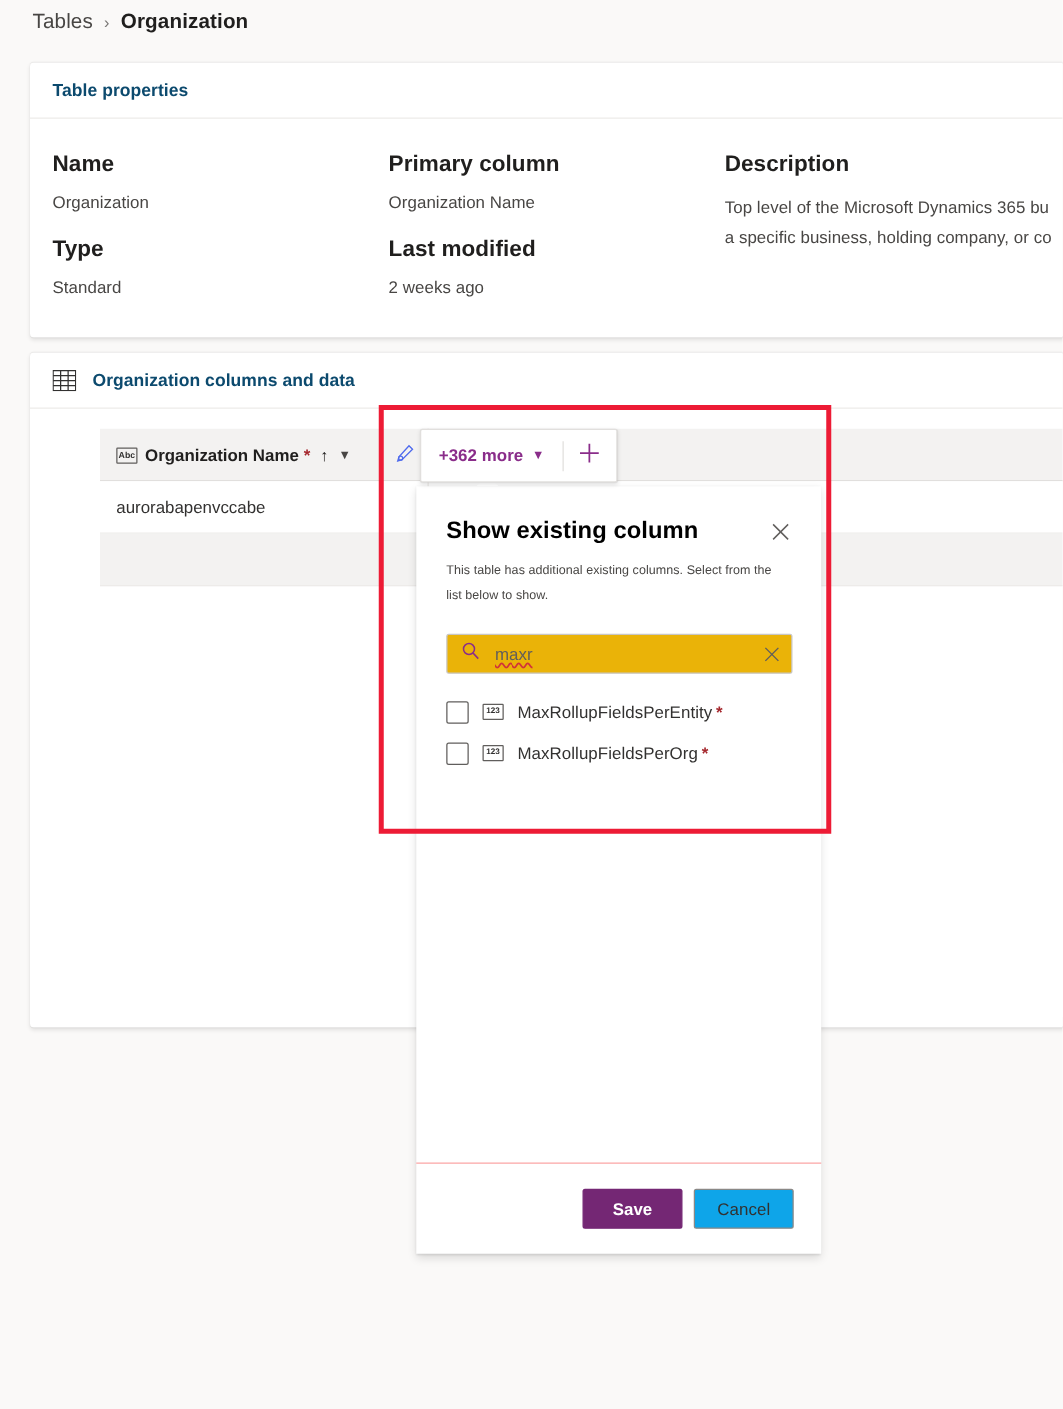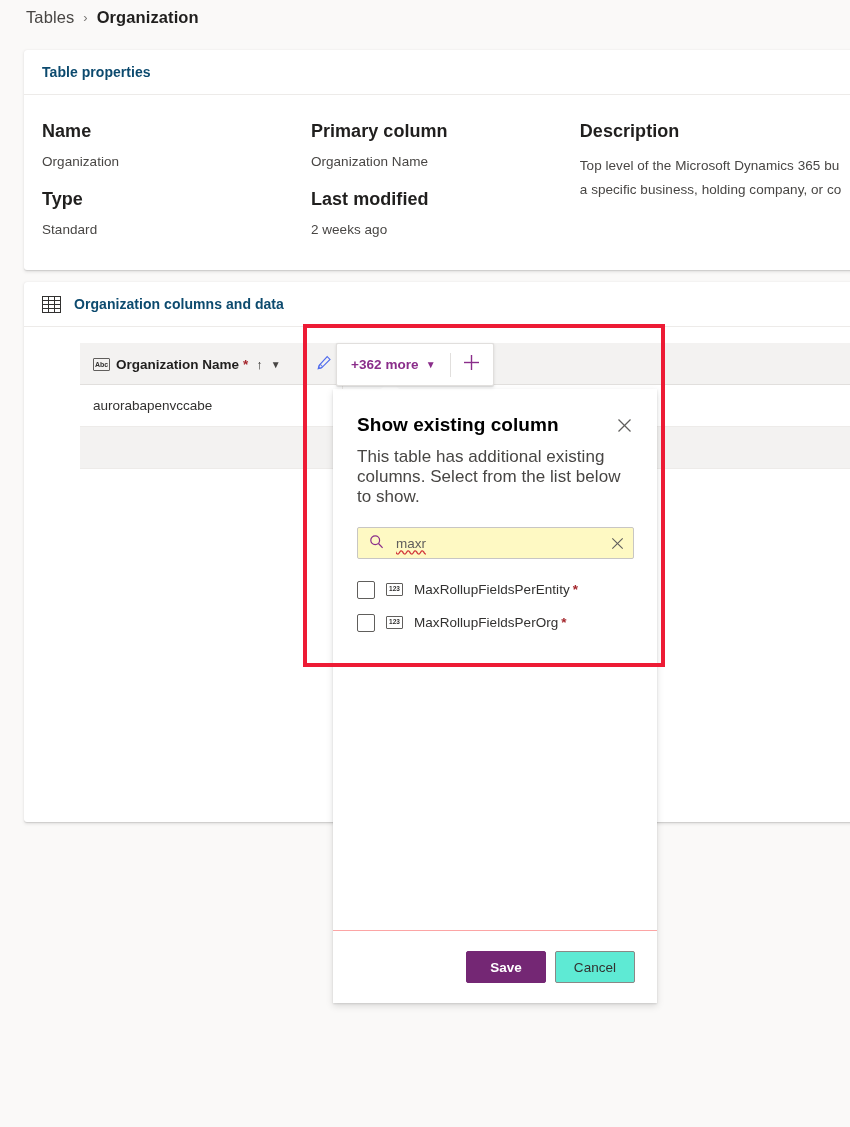--- a/index.html
+++ b/index.html
@@ -145,28 +145,28 @@
   .flyout-titlerow { display: flex; align-items: flex-start; justify-content: space-between; }
   .flyout-title {
     font-size: 19px; font-weight: 600; color: #000000; letter-spacing: .05px;
     line-height: 24px;
   }
   .flyout-close {
     width: 26px; height: 26px; display: flex; align-items: center; justify-content: center;
     cursor: pointer; color: #605e5c; margin-top: -1px; margin-right: -4px;
   }
   .flyout-sub {
-    margin-top: 9px; font-size: 17px; color: #484644; line-height: 20px;
+    margin-top: 9px; font-size: 10px; color: #484644; line-height: 20px;
     width: 268px; letter-spacing: .05px;
   }
 
   .search-box {
     margin-top: 20px;
     height: 32px; width: 277px;
-    border: 1px solid #c8c6c4; border-radius: 2px; background: #fef9c3;
+    border: 1px solid #c8c6c4; border-radius: 2px; background: #eab308;
     display: flex; align-items: center; padding: 0 9px 0 11px;
     cursor: text;
   }
   .search-val {
     flex: 1; margin-left: 12px;
     font-size: 13.5px; color: #605e5c;
     text-decoration: underline wavy #d13438;
     text-decoration-skip-ink: none;
     text-underline-offset: 2px;
   }
@@ -197,21 +197,21 @@
     gap: 9px; padding-right: 22px;
   }
   .btn {
     height: 32px; min-width: 80px; padding: 0 16px;
     font-size: 13.5px; font-weight: 600;
     border-radius: 2px; cursor: pointer;
     display: flex; align-items: center; justify-content: center;
     letter-spacing: .05px;
   }
   .btn.primary { background: #742774; color: #ffffff; border: 1px solid #742774; }
-  .btn.secondary { background: #5eead4; color: #323130; border: 1px solid #8a8886; font-weight: 400; }
+  .btn.secondary { background: #0ea5e9; color: #323130; border: 1px solid #8a8886; font-weight: 400; }
 
   
   .annotation {
     position: absolute; left: 303px; top: 324px;
     width: 362px; height: 343px;
     border: 4px solid #ed1b35;
     z-index: 20; pointer-events: none;
   }
 </style>
 </head>

